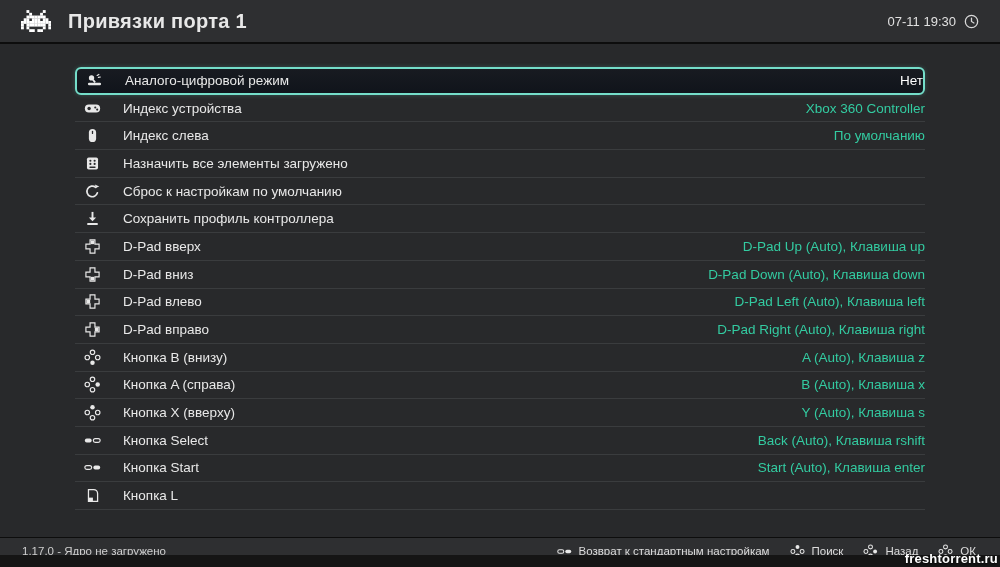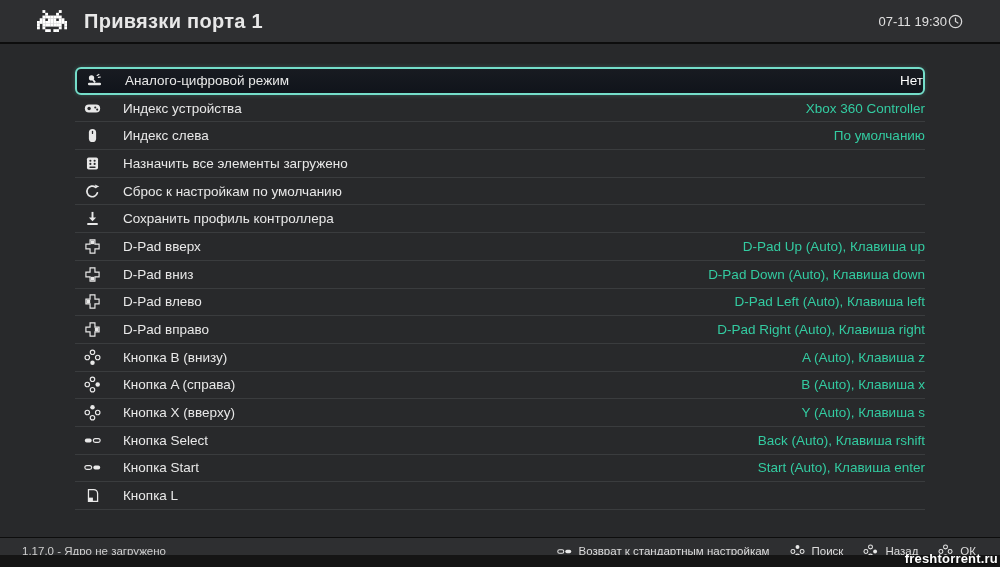--- a/index.html
+++ b/index.html
@@ -17,25 +17,25 @@
     font-family:"Liberation Sans","DejaVu Sans",sans-serif;
     background:#151515;
     color:var(--text);
     position:relative;
   }
   .screen{width:1000px;height:555px;background:var(--bg-main);}
   
   .header{
     height:44px;background:var(--bg-bar);
     display:flex;align-items:center;
-    padding:0 36px;border-bottom:2px solid #0d0d0d;
+    padding:0 20px;border-bottom:2px solid #0d0d0d;
   }
   .header .app-icon{width:32px;height:24px;display:flex;align-items:center;justify-content:center;}
   .page-title{font-size:20px;font-weight:bold;margin-left:16px;letter-spacing:.3px;}
-  .header-right{margin-left:auto;display:flex;align-items:center;text-align:right;}
+  .header-right{margin-left:auto;display:flex;align-items:center;gap:7px;text-align:right;}
   .clock-text{font-size:13px;color:#e0e0e0;}
   
   .list{height:482px;overflow:hidden;padding-top:12px;margin-top:11px;}
   .row{
     height:27.7px;margin:0 75px;display:flex;align-items:center;
     border-bottom:1px solid var(--row-sep);
     cursor:default;
   }
   .row .icon{width:18px;height:18px;margin-left:8px;margin-right:22px;flex:0 0 18px;
     display:flex;align-items:center;justify-content:center;}

